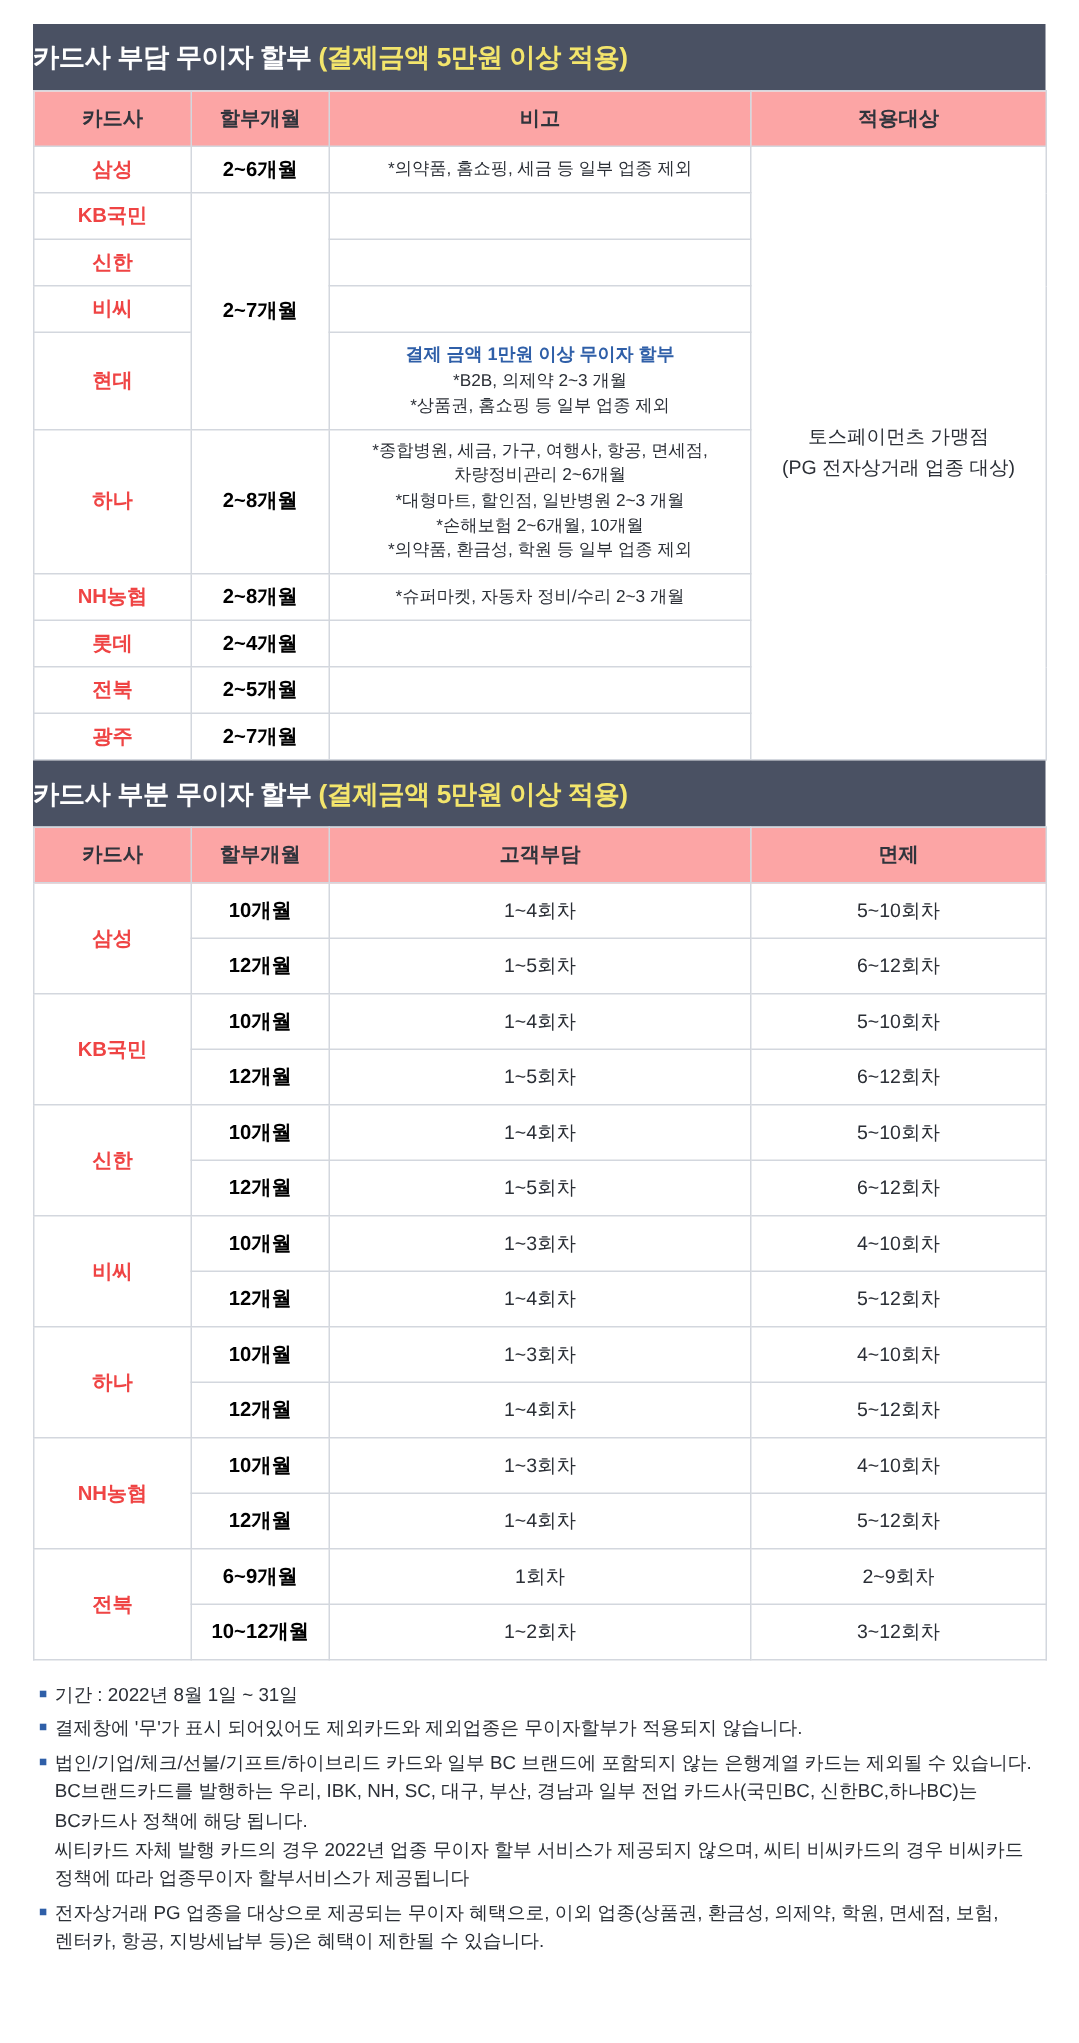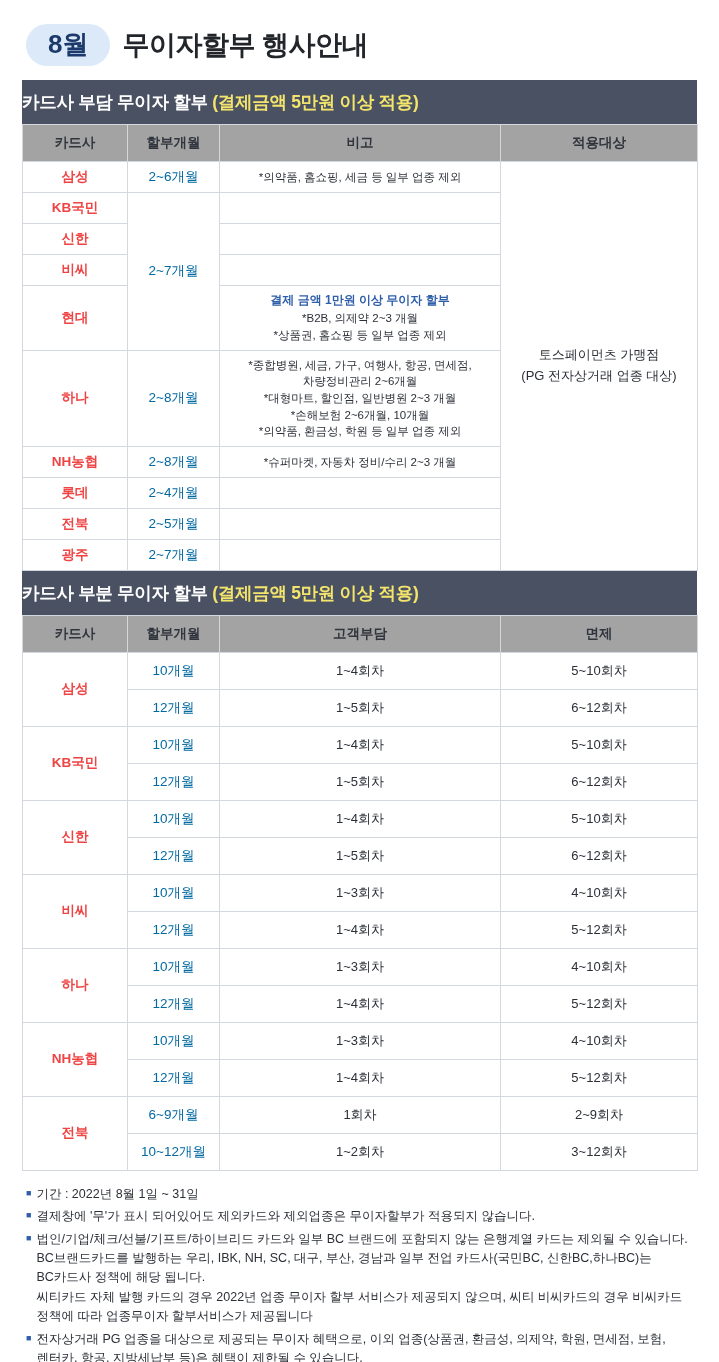--- a/index.html
+++ b/index.html
@@ -61,34 +61,34 @@
   }
   th, td {
     border: 1px solid #d3d7de;
     text-align: center;
     vertical-align: middle;
     font-size: 12.5px;
     color: #2b2f36;
     padding: 6px 4px;
   }
   thead th {
-    background: #a3a3a3;
+    background: #fca5a5;
     font-size: 13.5px;
     font-weight: bold;
     color: #30343c;
     padding: 9px 4px;
   }
   .cardname {
     font-size: 13.5px;
     font-weight: bold;
     color: #ef4444;
   }
   .months {
-    color: #0369a1;
-    font-weight: normal;
+    color: #000000;
+    font-weight: bold;
     font-size: 13.5px;
   }
   .note {
     font-size: 11.5px;
     line-height: 1.45;
     color: #2b2f36;
   }
   .note-blue {
     color: #2f5fa8;
     font-weight: bold;
@@ -134,24 +134,20 @@
     line-height: 1.9;
     flex: 0 0 auto;
   }
   .note-text { flex: 1 1 auto; white-space: pre-line; }
 </style>
 </head>
 <body>
 
 <div class="page">
 
-  <div class="title-row">
-    <span class="month-badge">8월</span>
-    <span class="main-title">무이자할부 행사안내</span>
-  </div>
 
   <div class="section-head">
     <span>카드사 부담 무이자 할부 </span><span class="hl">(결제금액 5만원 이상 적용)</span>
   </div>
 
   <table class="tbl1">
     <colgroup>
         <col class="c1">
         <col class="c2">
         <col class="c3">

